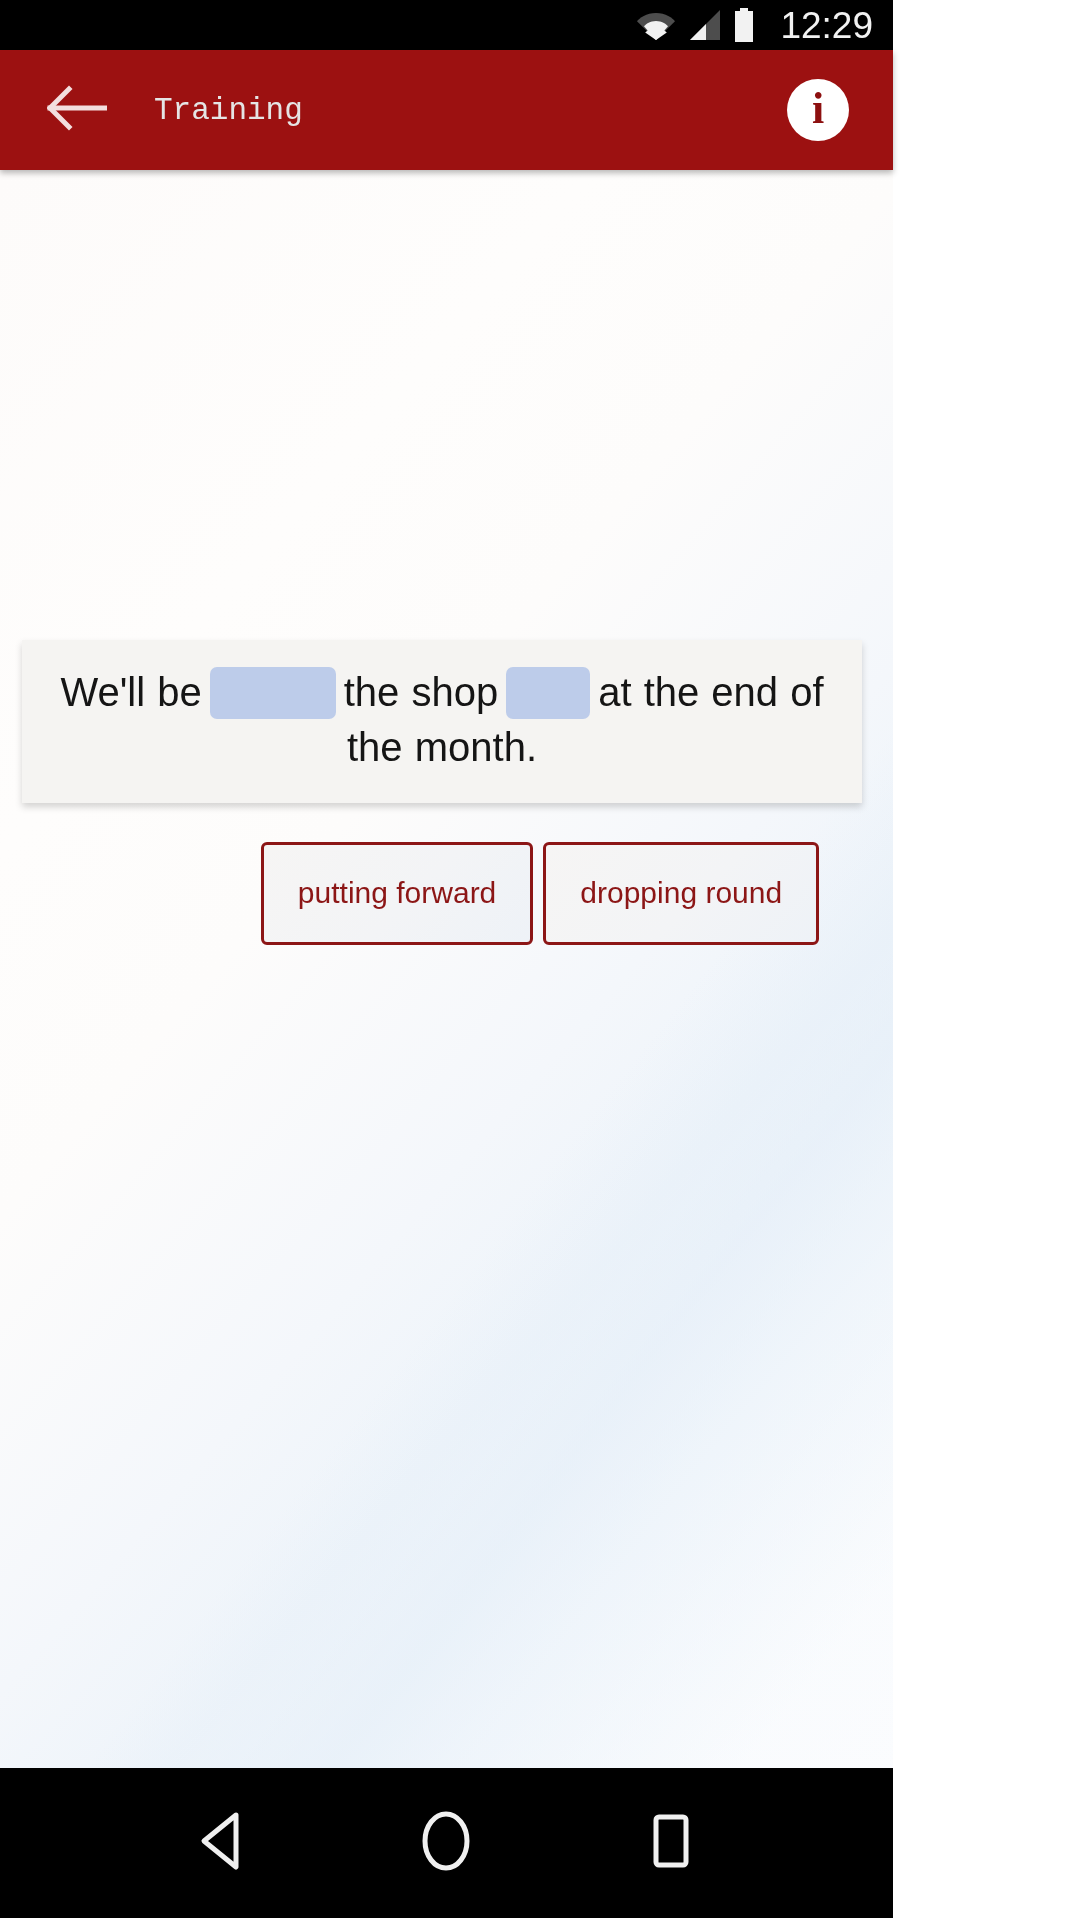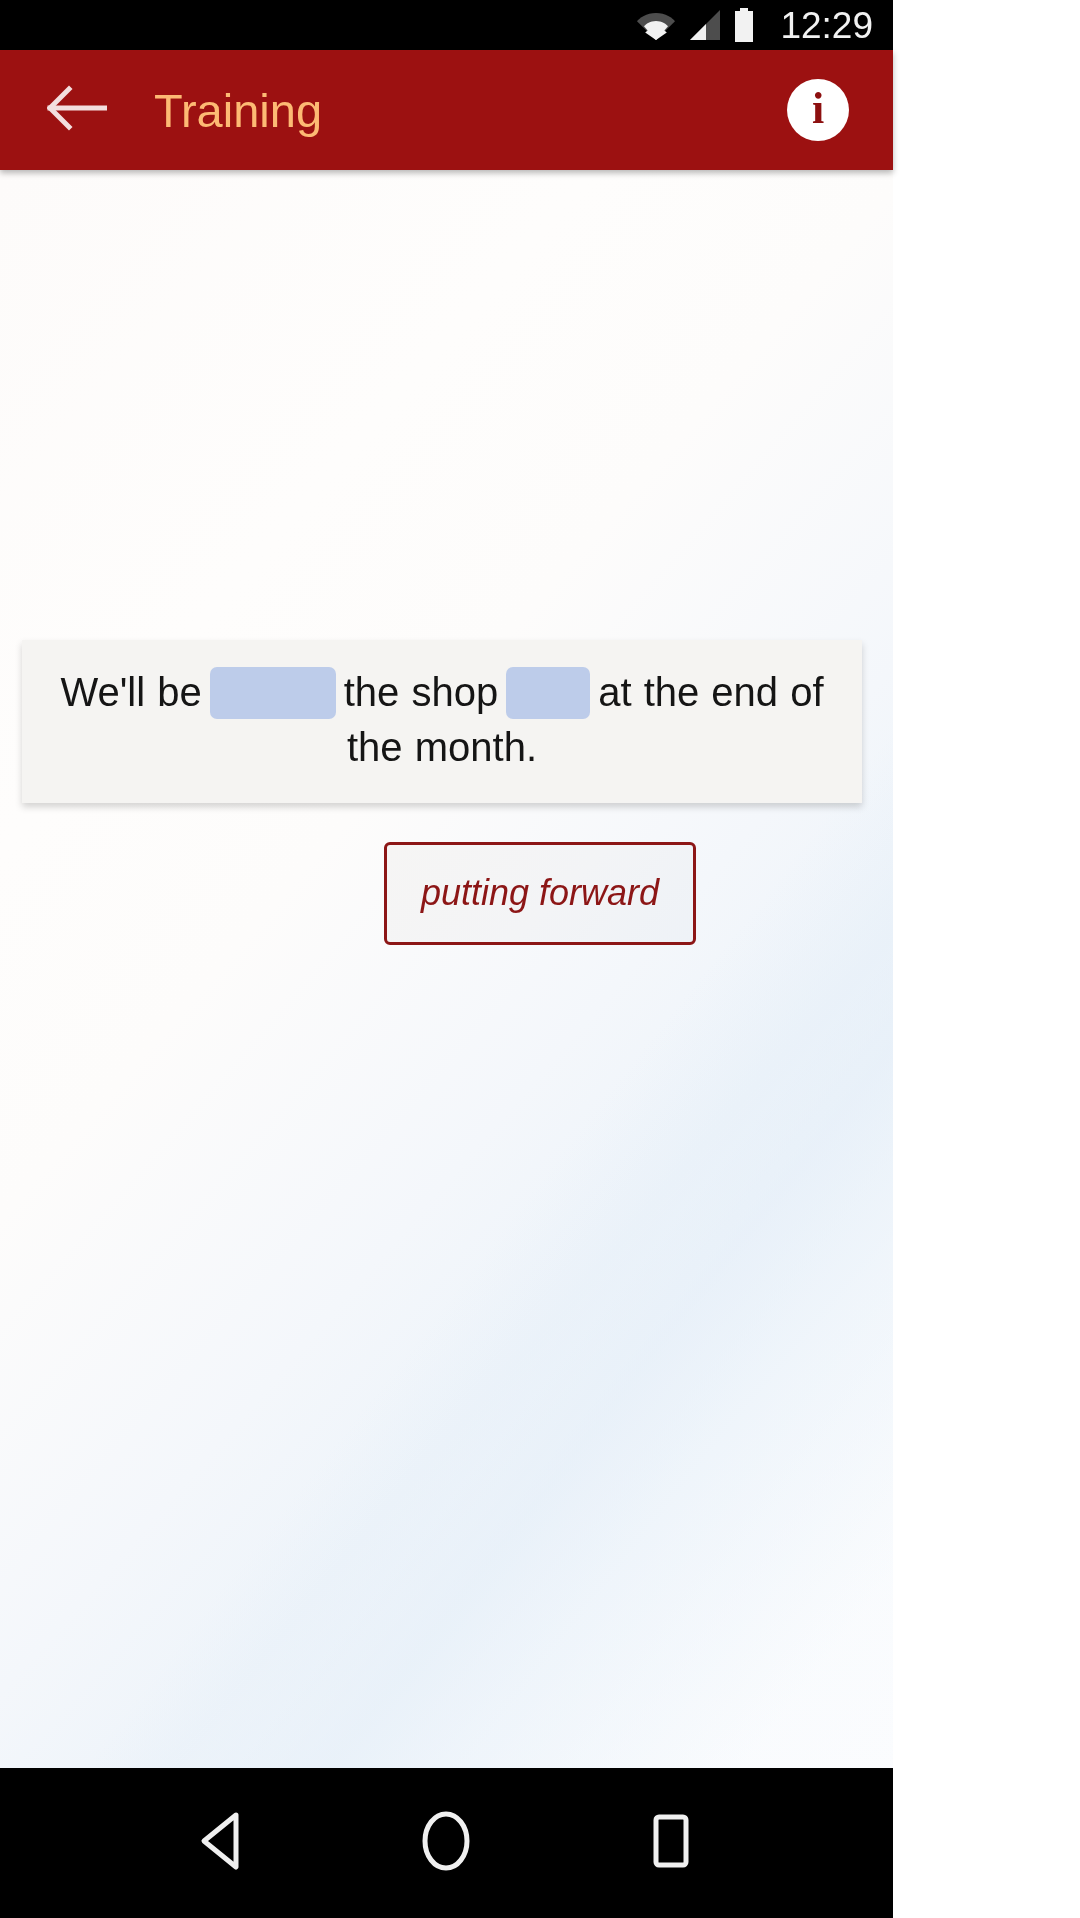--- a/index.html
+++ b/index.html
@@ -68,27 +68,27 @@
   .back-btn {
     width: 66px;
     height: 66px;
     display: flex;
     align-items: center;
     justify-content: center;
     flex: 0 0 auto;
     cursor: pointer;
   }
   .app-title {
-    color: #fdba74;
-    font-size: 47px;
+    color: #e5e5e5;
+    font-size: 31px;
     line-height: 47px;
     margin-left: 44px;
     flex: 1 1 auto;
     white-space: nowrap;
-    font-family: Liberation Sans, sans-serif;
+    font-family: Liberation Mono, monospace;
   }
   .info-btn {
     width: 62px;
     height: 62px;
     border-radius: 50%;
     background: #ffffff;
     display: flex;
     align-items: center;
     justify-content: center;
     flex: 0 0 auto;
@@ -179,29 +179,28 @@
     justify-content: center;
     align-items: flex-start;
     gap: 10px;
   }
   .option-row + .option-row { margin-top: 14px; }
   .option-btn {
     border: 3px solid #8c1616;
     border-radius: 6px;
     background: linear-gradient(135deg, #f6f5f4 0%, #f3f4f6 55%, #eef2f7 100%);
     color: #8c1616;
-    font-size: 36px;
+    font-size: 30px;
     line-height: 39px;
     font-family: "Liberation Sans", sans-serif;
     padding: 28px 34px 30px 34px;
     box-sizing: border-box;
     white-space: nowrap;
     cursor: pointer;
     text-align: center;
-    font-style: italic;
   }
 
   
   .nav-bar {
     position: relative;
     height: 150px;
     flex: 0 0 150px;
     background: #000000;
     display: flex;
     align-items: center;
@@ -267,20 +266,21 @@
 
     <div class="sentence-card">
       <div class="sentence">
         <span class="seg">We'll be</span><span class="blank blank-1"></span><span class="seg">the shop</span><span class="blank blank-2"></span><span class="seg">at the end of the month.</span>
       </div>
     </div>
 
     <div class="options">
       <div class="option-row">
         <div class="option-btn">putting forward</div>
+        <div class="option-btn">dropping round</div>
       </div>
     </div>
 
   </div>
 
   <div class="nav-bar">
     <div class="nav-btn">
       <span>
         <svg width="54" height="60" viewBox="0 0 54 60">
           <path d="M41 4 L9 30 L41 56 Z" fill="none" stroke="#f0f0f0" stroke-width="5" stroke-linejoin="round"></path>

